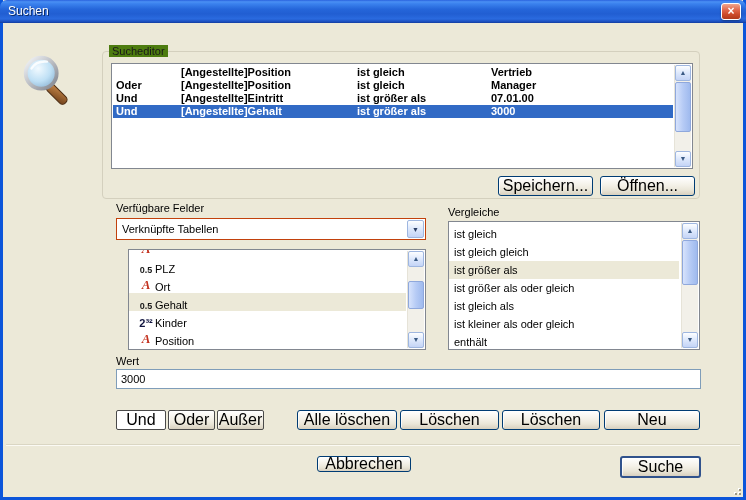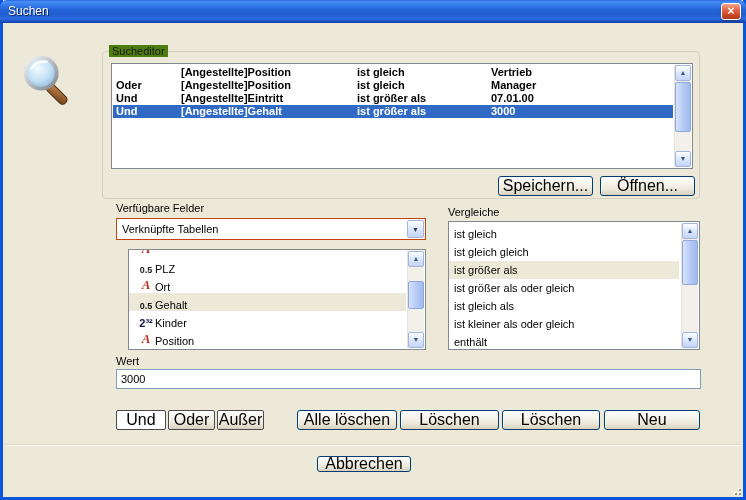--- a/index.html
+++ b/index.html
@@ -264,20 +264,23 @@
   </div>
   <div class="btn" style="left:604px;top:410px;width:96px;height:20px;">
     <span>Neu</span>
   </div>
 
   <div class="divider"></div>
 
   <div class="btn" style="left:317px;top:456px;width:94px;height:16px;">
     <span>Abbrechen</span>
   </div>
+  <div class="btn btn-default" style="left:620px;top:456px;width:81px;height:22px;">
+    <span>Suche</span>
+  </div>
 
   <div class="grip">
       <i class="d1"></i>
       <i class="d2"></i>
       <i class="d3"></i>
     </div>
 
 </div>
 
 </body></html>

